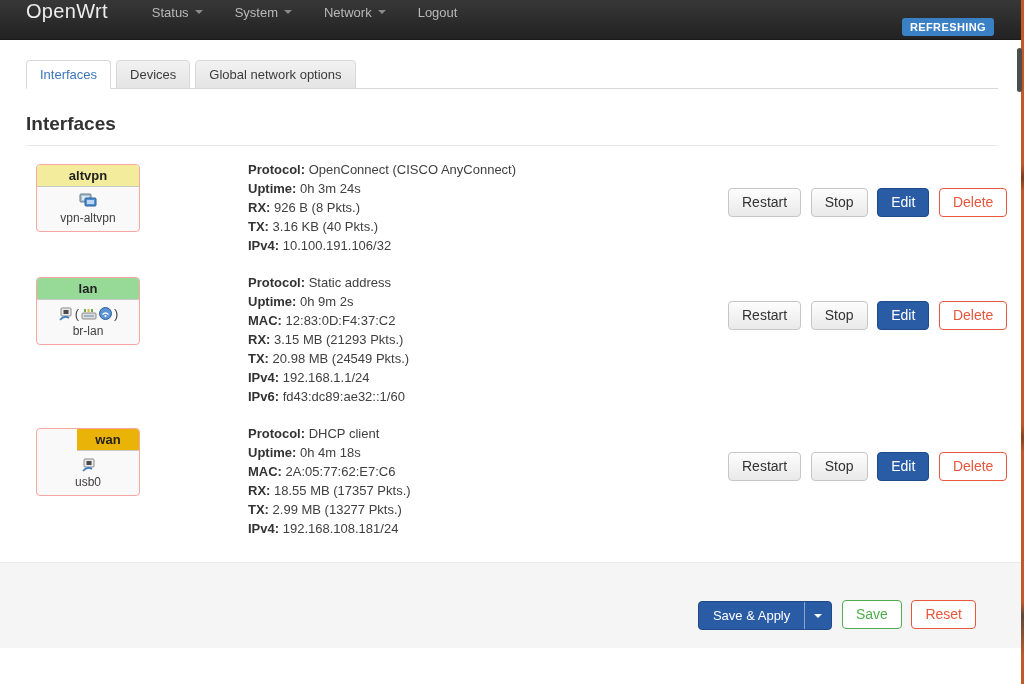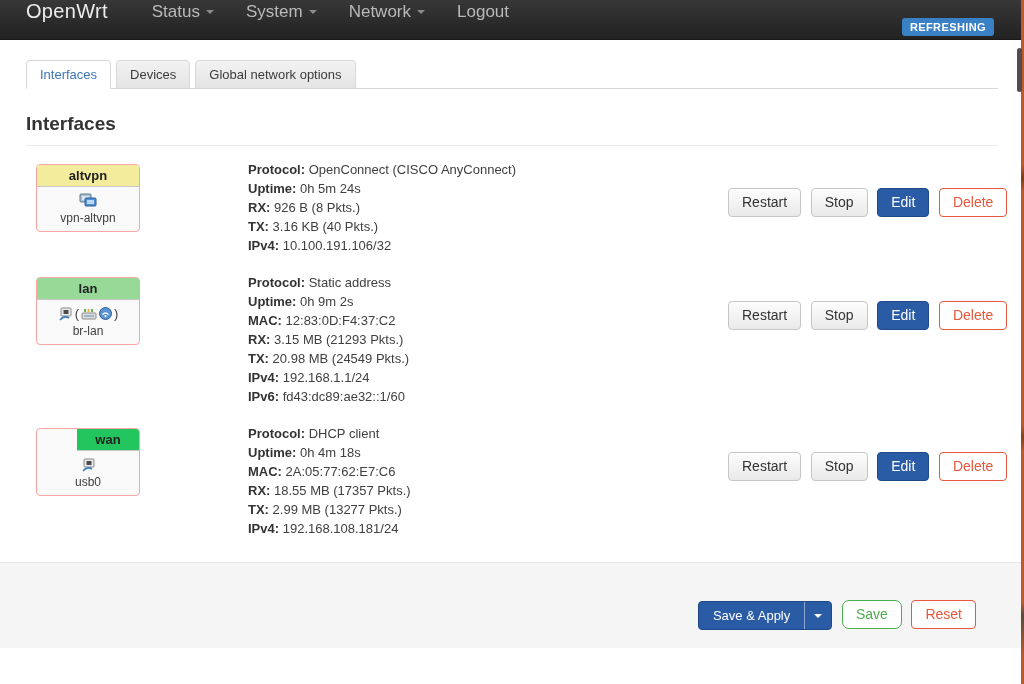--- a/index.html
+++ b/index.html
@@ -10,21 +10,21 @@
     font-family:"Liberation Sans", sans-serif; font-size:13px;
   }
   
   .navbar {
     height:40px; background:linear-gradient(#373737,#222);
     display:flex; align-items:flex-start; padding:0 26px; position:relative;
     border-bottom:1px solid #1a1a1a;
   }
   .brand { color:#ececec; font-size:20px; font-weight:400; letter-spacing:.3px; margin-right:28px; }
   .nav-item {
-    color:#b9b9b9; font-size:17px; padding:0 16px; height:24px;
+    color:#b9b9b9; font-size:13px; padding:0 16px; height:24px;
     display:flex; align-items:center; gap:6px; cursor:pointer;
   }
   .caret-down { width:0; height:0; border-left:4px solid transparent; border-right:4px solid transparent; border-top:4px solid #8a8a8a; }
   .badge {
     position:absolute; right:30px; top:18px;
     background:#3a80c4; color:#fff; font-size:11px; font-weight:bold;
     padding:3px 8px; border-radius:3px; letter-spacing:.4px; cursor:pointer;
   }
   
   main { padding:0 26px; }
@@ -42,21 +42,21 @@
   
   .iface-row { display:flex; padding:12px 0 4px; }
   .iface-col-box { width:222px; padding-top:6px; flex:none; }
   .iface-box {
     width:104px; margin-left:10px; border:1px solid #fca5a5; border-radius:4px;
     background:#f9f9f9; text-align:center; overflow:hidden;
   }
   .iface-box-head { font-weight:bold; font-size:13px; color:#222; padding:3px 2px; border-bottom:1px solid #c8c8c8; }
   .zone-altvpn { background:#f2ec9c; }
   .zone-lan    { background:#97d997; }
-  .zone-wan    { background:#22c55e;margin-left:40px; }
+  .zone-wan    { background:#eab308;margin-left:40px; }
   .iface-box-body { padding:5px 2px 6px; font-size:12px; color:#404040; }
   .iface-icons { height:17px; display:flex; justify-content:center; align-items:center; gap:2px; }
   .paren { font-size:13px; color:#404040; }
   .iface-dev { margin-top:2px; }
   .iface-col-details { flex:1; font-size:13px; line-height:19px; padding-top:2px; }
   .dline b { color:#333; }
   .iface-col-actions { width:276px; flex:none; padding-top:30px; text-align:right; white-space:nowrap; }
   
   .btn {
     display:inline-block; font-size:14px; padding:5px 13px; margin-left:6px;
@@ -72,21 +72,21 @@
     margin:20px -26px 0; padding:17px 48px 18px;
     background:#f5f5f5; border-top:1px solid #e8e8e8; text-align:right;
   }
   .split-btn {
     display:inline-flex; vertical-align:middle; background:#2a5ca6; color:#fff;
     border:1px solid #1f4a87; border-radius:4px; overflow:hidden; cursor:pointer;
   }
   .split-main { padding:6px 14px; font-size:13px; }
   .split-caret { padding:0 9px; display:flex; align-items:center; border-left:1px solid rgba(255,255,255,.45); }
   .split-caret .caret-down { border-top-color:#fff; }
-  .btn-save  { background:#fff; border-color:#4cae4c; color:#4cae4c;border-radius:7px; }
+  .btn-save  { background:#fff; border-color:#4cae4c; color:#4cae4c; }
   .btn-reset { background:#fff; border-color:#e6573d; color:#e6573d;margin-top:20px; }
   
   .edge-strip {
     position:absolute; right:0; top:0; width:3px; height:684px; z-index:50;
     background:linear-gradient(#c2592b 0%, #c2592b 24%, #7e3a1b 26%, #c2592b 28%,
                #c2592b 62%, #84421f 64%, #c2592b 66%, #c2592b 88%, #5c4a3a 90%, #c2592b 96%);
   }
   .scroll-thumb { position:absolute; right:2px; top:48px; width:5px; height:44px; background:#4e4e4e; border-radius:3px; z-index:51; cursor:pointer; }
 </style>
 </head>
@@ -137,21 +137,21 @@
               <rect x="7" y="5" width="11" height="8" rx="1" fill="#4f8fd6" stroke="#2d5f94"></rect>
               <rect x="9" y="7" width="7" height="4" fill="#bcd8f5"></rect>
             </svg>
           </div>
           <div class="iface-dev">vpn-altvpn</div>
         </div>
       </div>
     </div>
     <div class="iface-col-details">
       <div class="dline"><b>Protocol:</b> <span>OpenConnect (CISCO AnyConnect)</span></div>
-      <div class="dline"><b>Uptime:</b> <span>0h 5m 24s</span></div>
+      <div class="dline"><b>Uptime:</b> <span>0h 3m 24s</span></div>
       <div class="dline"><b>RX:</b> <span>926 B (8 Pkts.)</span></div>
       <div class="dline"><b>TX:</b> <span>3.16 KB (40 Pkts.)</span></div>
       <div class="dline"><b>IPv4:</b> <span>10.100.191.106/32</span></div>
     </div>
     <div class="iface-col-actions">
       <button class="btn">Restart</button>
       <button class="btn">Stop</button>
       <button class="btn btn-edit">Edit</button>
       <button class="btn btn-delete">Delete</button>
     </div>

